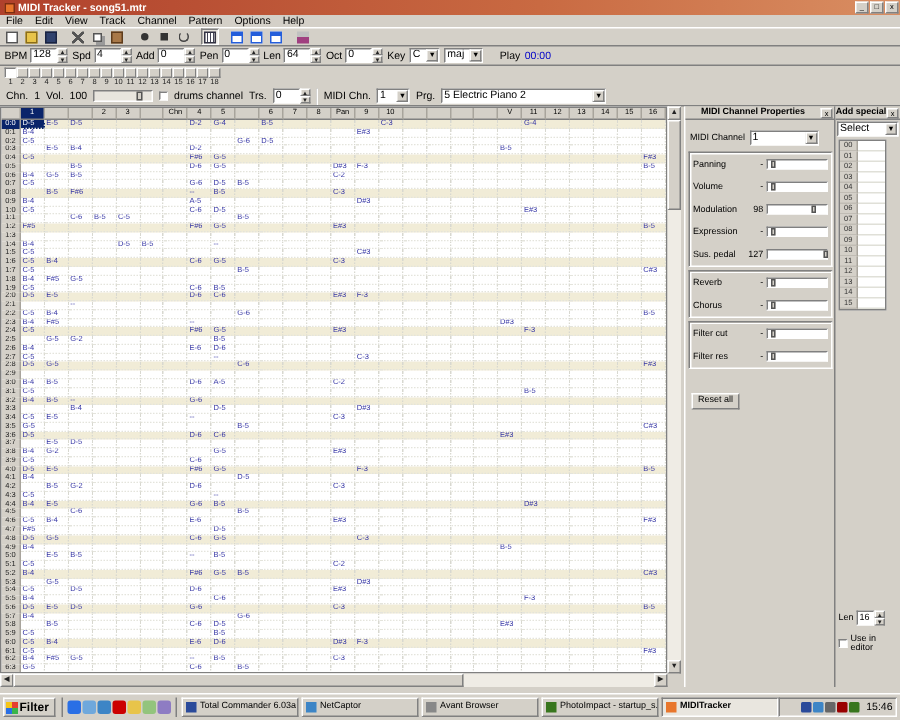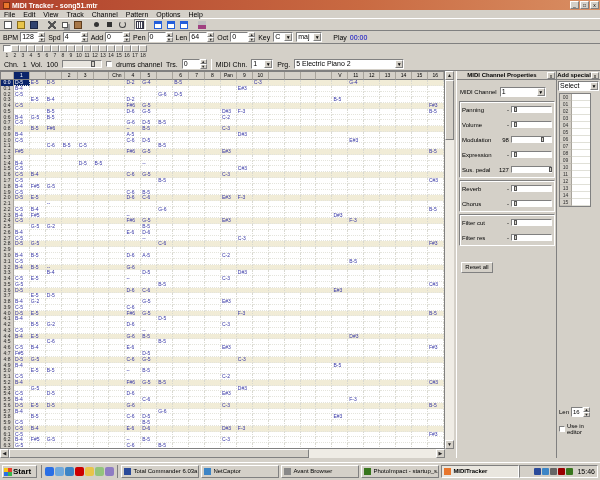--- a/index.html
+++ b/index.html
@@ -2479,21 +2479,21 @@
     </div>
     <div id="sp-use">
       <span class="chk"></span>
       <span>Use in editor</span>
     </div>
   </div>
 
   <div id="taskbar">
     <div id="start-btn">
       <span class="flag"></span>
-      <span>Start</span>
+      <span>Filter</span>
     </div>
     <div id="quicklaunch">
         <span class="qlicon" style="background: rgb(42, 111, 229);"></span>
         <span class="qlicon" style="background: rgb(111, 168, 220);"></span>
         <span class="qlicon" style="background: rgb(61, 133, 198);"></span>
         <span class="qlicon" style="background: rgb(204, 0, 0);"></span>
         <span class="qlicon" style="background: rgb(232, 196, 74);"></span>
         <span class="qlicon" style="background: rgb(147, 196, 125);"></span>
         <span class="qlicon" style="background: rgb(142, 124, 195);"></span>
       </div>

